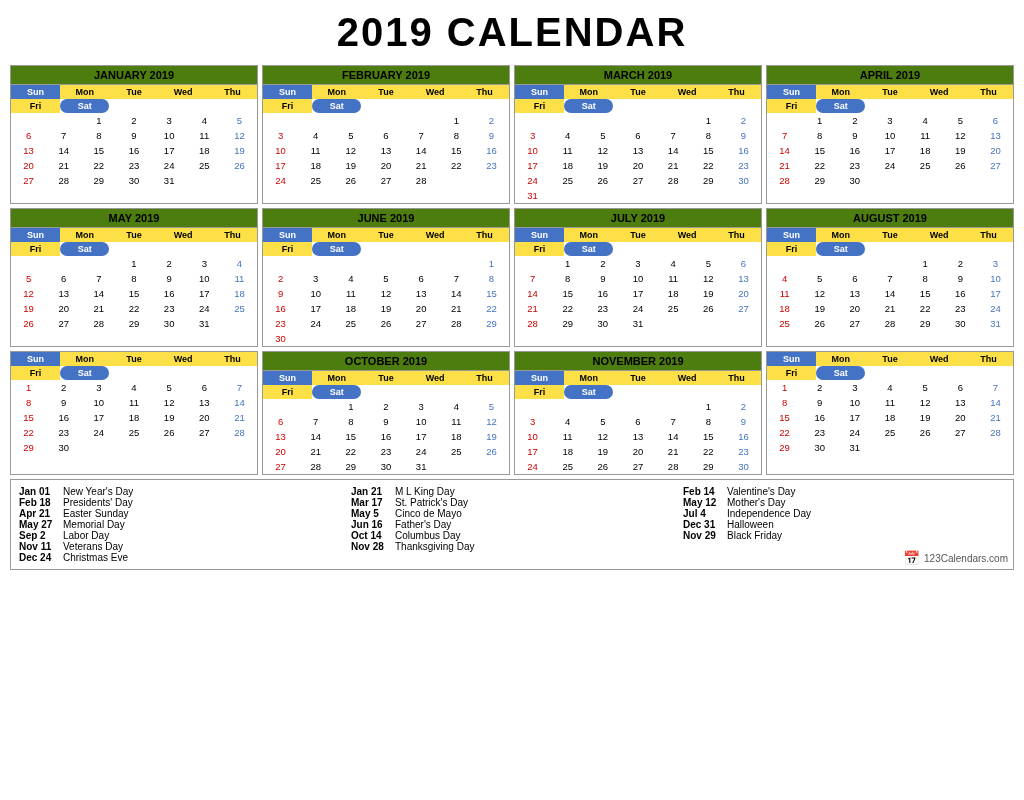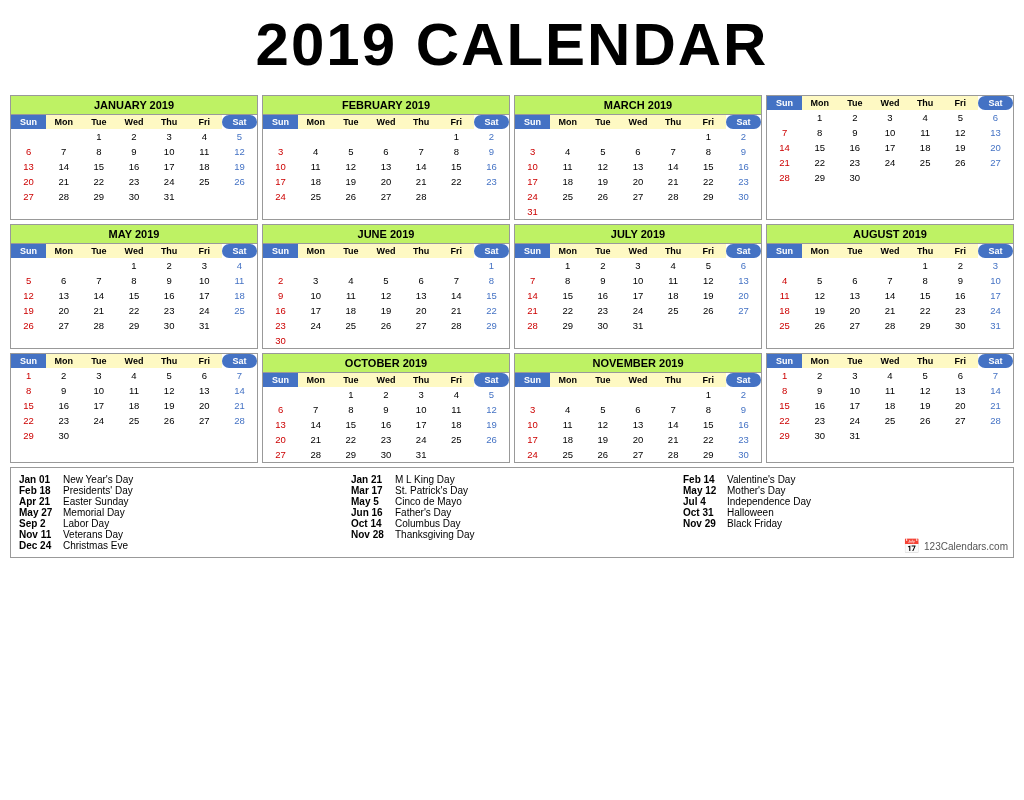--- a/index.html
+++ b/index.html
@@ -5,57 +5,57 @@
     * { box-sizing: border-box; margin: 0; padding: 0; }
     body {
       font-family: Arial, sans-serif;
       background: #fff;
       width: 1024px;
       min-height: 800px;
       padding: 10px;
     }
     .page-title {
       text-align: center;
-      font-size: 60px;
+      font-size: 40px;
       font-weight: 900;
       letter-spacing: 2px;
       color: #000;
-      margin-bottom: 16px;
+      margin-bottom: 10px;
     }
     .calendars-grid {
       display: grid;
       grid-template-columns: repeat(4, 1fr);
       gap: 4px;
       margin-bottom: 4px;
     }
     .month-block {
       border: 1px solid #999;
       font-size: 10px;
     }
     .month-title {
       text-align: center;
       font-weight: bold;
       font-size: 11px;
       padding: 3px 0;
-      background: #bef264;
+      background: #4d7c0f;
       border-bottom: 1px solid #999;
     }
     .day-headers {
       display: grid;
-      grid-template-columns: repeat(7, 1fr);
+      grid-template-columns: repeat(5, 1fr);
     }
     .day-header {
       text-align: center;
       padding: 2px 0;
       font-weight: bold;
       font-size: 9px;
     }
     .day-header.sun { background: #4472c4; color: #fff; }
     .day-header.sat { background: #4472c4; color: #fff; border-radius: 7px; }
-    .day-header.weekday { background: #fef9c3; color: #000; }
+    .day-header.weekday { background: #fde047; color: #000; }
     .days-grid {
       display: grid;
       grid-template-columns: repeat(7, 1fr);
     }
     .day-cell {
       text-align: center;
       padding: 2px 0;
       font-size: 9.5px;
       min-height: 14px;
     }
@@ -256,20 +256,21 @@
         <div class="day-cell sun">31</div>
         <div class="day-cell empty"></div>
         <div class="day-cell empty"></div>
         <div class="day-cell empty"></div>
         <div class="day-cell empty"></div>
         <div class="day-cell empty"></div>
         <div class="day-cell empty"></div>
       </div>
     </div>
     <div class="month-block">
+      <div class="month-title">APRIL 2019</div>
       <div class="day-headers">
         <div class="day-header sun">Sun</div>
         <div class="day-header weekday">Mon</div>
         <div class="day-header weekday">Tue</div>
         <div class="day-header weekday">Wed</div>
         <div class="day-header weekday">Thu</div>
         <div class="day-header weekday">Fri</div>
         <div class="day-header sat">Sat</div>
       </div>
       <div class="days-grid">
@@ -774,21 +775,21 @@
         </div>
         <div class="holiday-item">
           <span class="holiday-date">May 12</span>
           <span class="holiday-name">Mother's Day</span>
         </div>
         <div class="holiday-item">
           <span class="holiday-date">Jul 4</span>
           <span class="holiday-name">Independence Day</span>
         </div>
         <div class="holiday-item">
-          <span class="holiday-date">Oct 31</span>
+          <span class="holiday-date">Dec 31</span>
           <span class="holiday-name">Halloween</span>
         </div>
         <div class="holiday-item">
           <span class="holiday-date">Nov 29</span>
           <span class="holiday-name">Black Friday</span>
         </div>
       </div>
     </div>
   <div class="branding-inline">
     <span style="font-size:14px;">📅</span>

